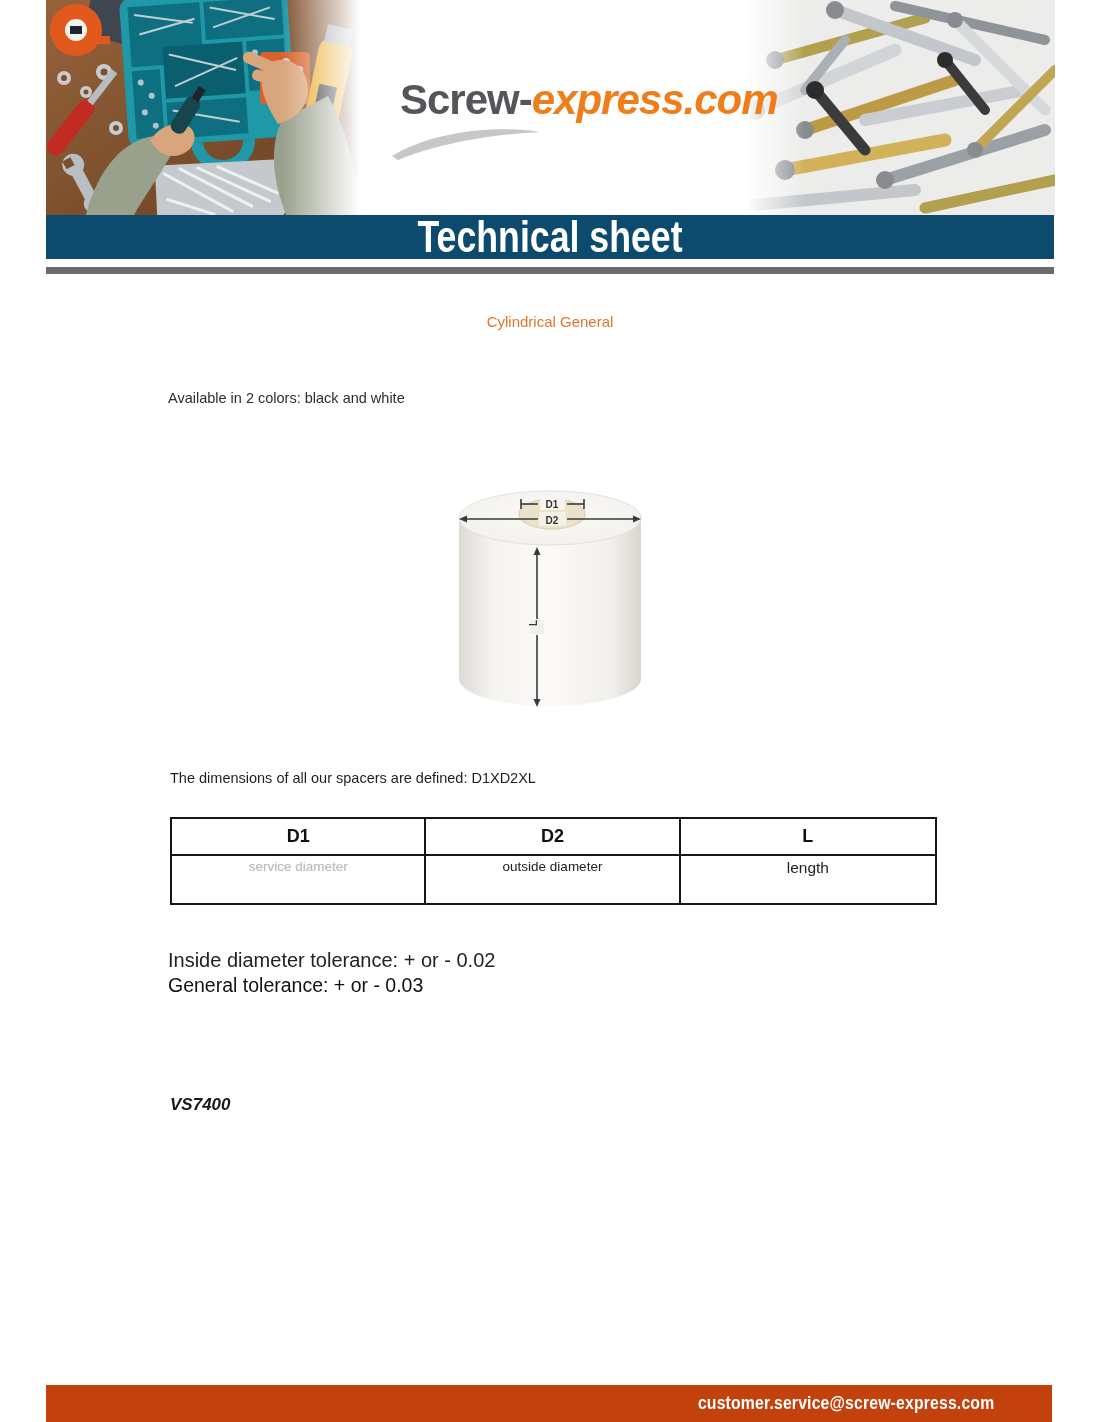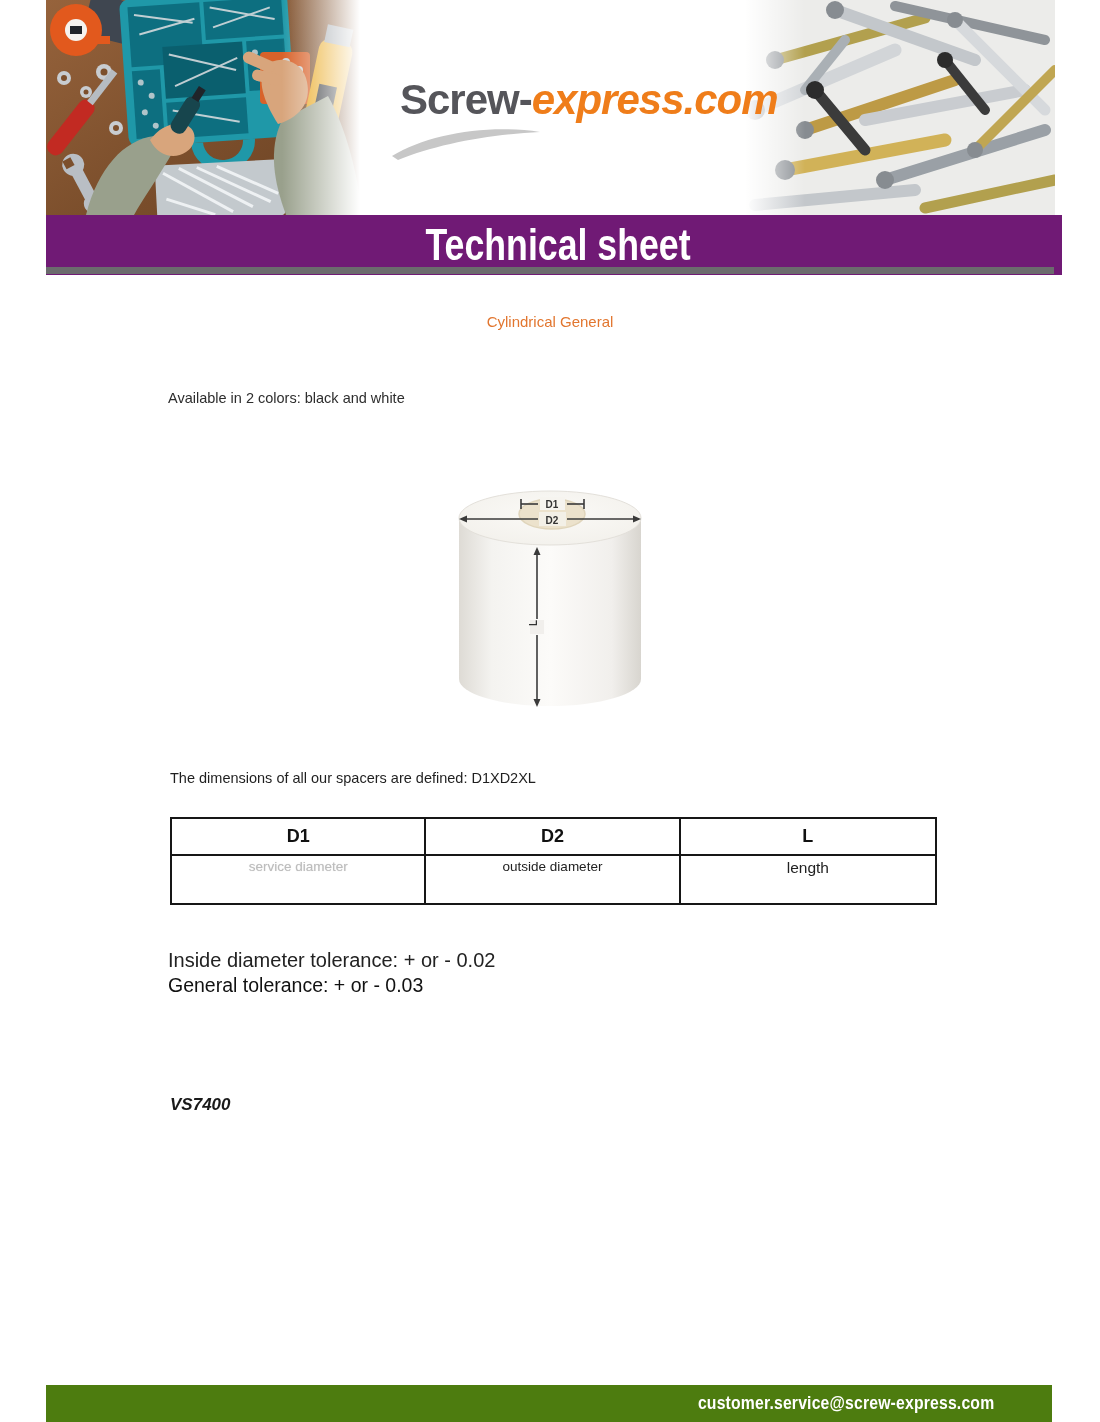--- a/index.html
+++ b/index.html
@@ -11,22 +11,22 @@
   .photo-left{left:46px;width:314px;}
   .photo-right{left:745px;width:310px;}
   .photo svg{display:block;width:100%;height:100%;}
 
   .logo{position:absolute;left:383px;top:76px;width:345px;white-space:nowrap;
         font-weight:bold;font-size:42px;letter-spacing:-1px;margin-left:17px;}
   .logo .p1{color:#55555A;}
   .logo .p2{color:#EF7D1A;font-style:italic;}
   .swoosh{position:absolute;left:388px;top:124px;width:160px;height:38px;}
 
-  .banner{position:absolute;left:46px;top:215px;width:1008px;height:60px;background:#701a75;
-          display:flex;align-items:center;justify-content:center;padding-left:8px;}
+  .banner{position:absolute;left:46px;top:215px;width:1008px;height:44px;background:#0c4a6e;
+          display:flex;align-items:center;justify-content:center;}
   .banner .t{color:#ffffff;font-weight:bold;font-size:42px;display:inline-block;
              transform:scaleX(0.85) scaleY(1.04);letter-spacing:0px;}
   .rule{position:absolute;left:46px;top:267px;width:1008px;height:7px;background:#6B6B6D;}
 
   
   .prod-title{position:absolute;left:0;top:313px;width:1100px;text-align:center;
               color:#E2762F;font-size:15px;}
   .avail{position:absolute;left:168px;top:390px;font-size:14.5px;color:#2d2d2d;}
   .dims-note{position:absolute;left:170px;top:770px;font-size:14.5px;color:#1f1f1f;}
 
@@ -45,21 +45,21 @@
   .spec-table .c0,.spec-table .c1{border-right:2px solid #161616;}
   .spec-table .desc.c0{color:#bdbdbd;text-shadow:0 0 1px #d8d8d8;}
   .spec-table .desc.c2{font-size:15.5px;}
 
   .tol-small{position:absolute;left:168px;top:949px;font-size:20px;color:#222;}
   .tol-big{position:absolute;left:168px;top:974px;font-size:19.5px;color:#111;}
   .ref{position:absolute;left:170px;top:1095px;font-size:17px;font-weight:bold;
        font-style:italic;color:#1a1a1a;}
 
   
-  .footer{position:absolute;left:46px;top:1385px;width:1006px;height:37px;background:#4d7c0f;
+  .footer{position:absolute;left:46px;top:1385px;width:1006px;height:37px;background:#c2410c;
           display:flex;align-items:center;justify-content:flex-end;box-sizing:border-box;
           padding-right:58px;}
   .footer .email{color:#ffffff;font-weight:bold;font-size:17.5px;display:inline-block;
                  transform:scaleX(0.9);transform-origin:right center;letter-spacing:0.2px;}
 </style>
 </head>
 <body>
 
 <div class="page">
 

